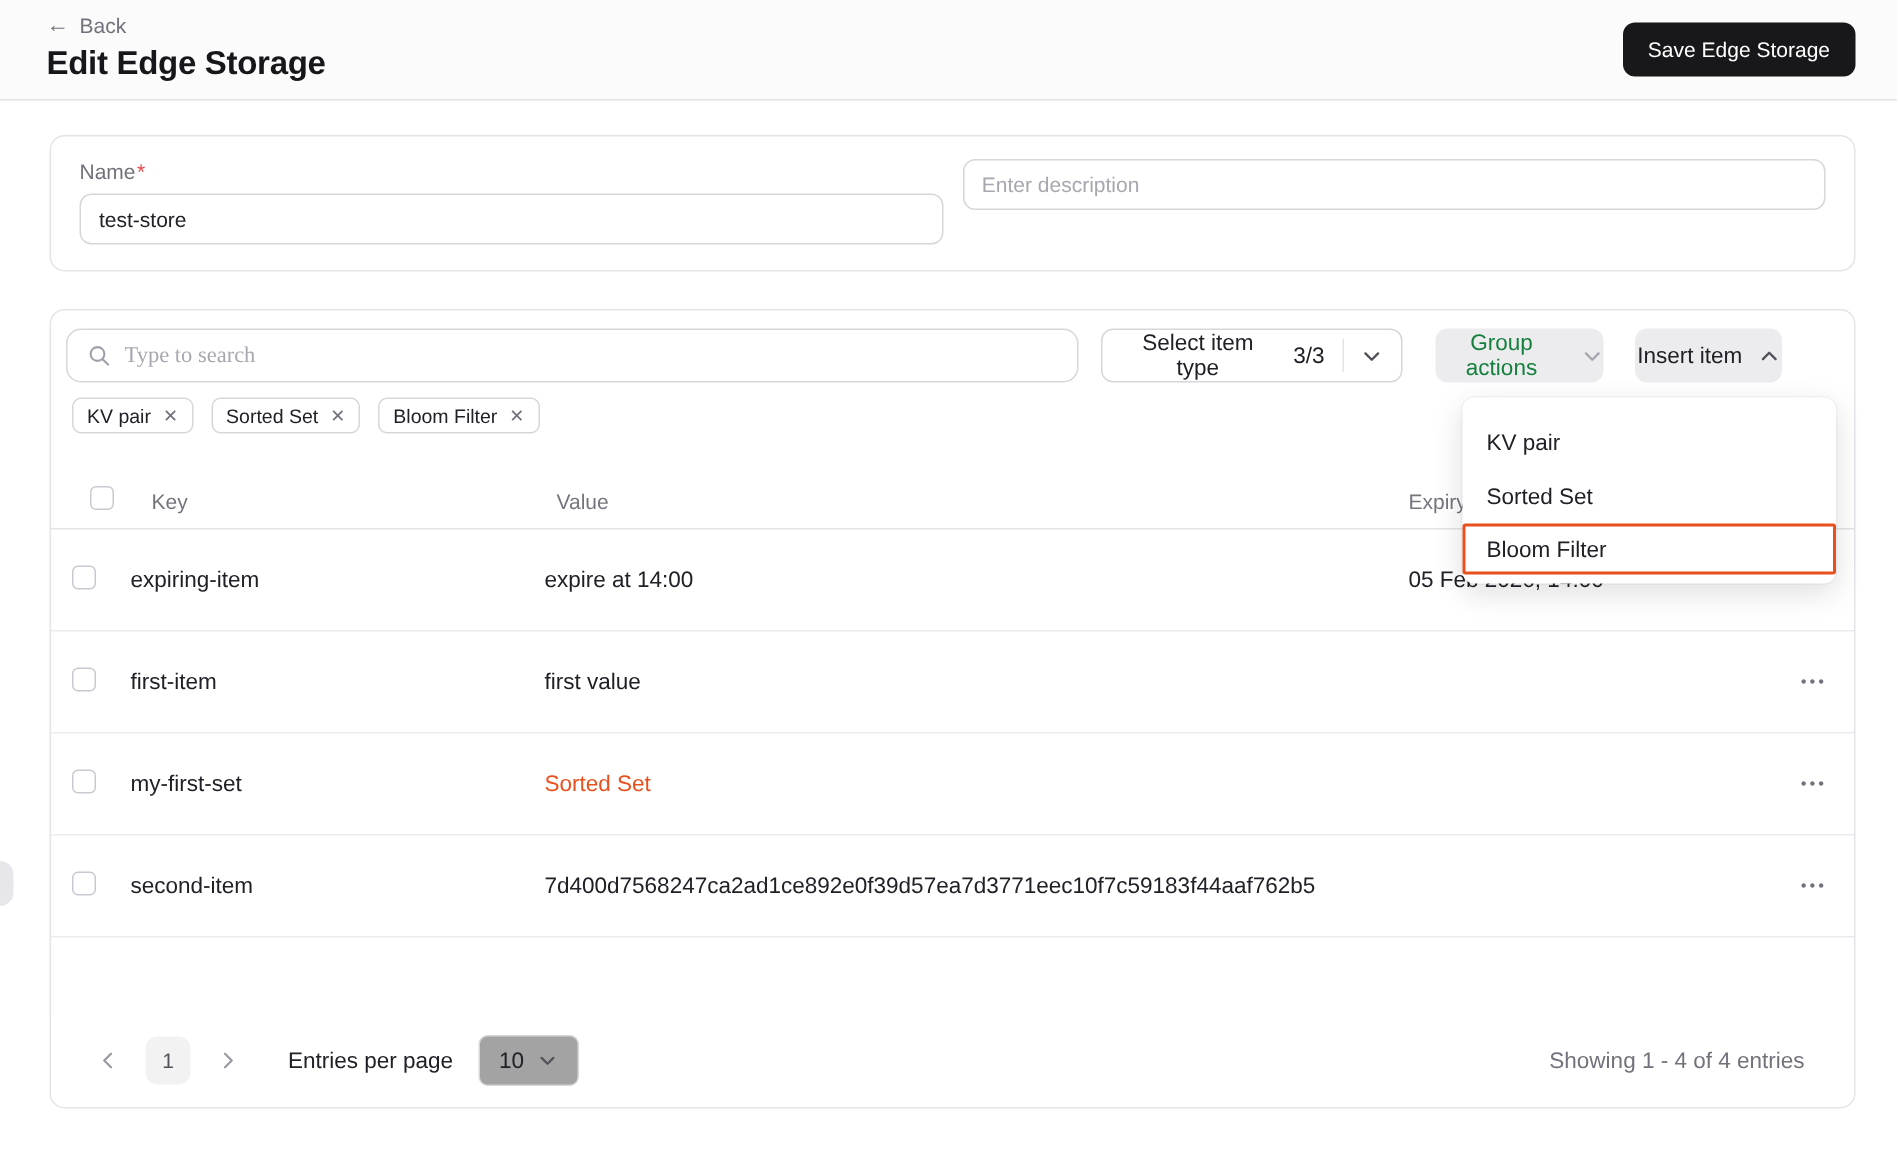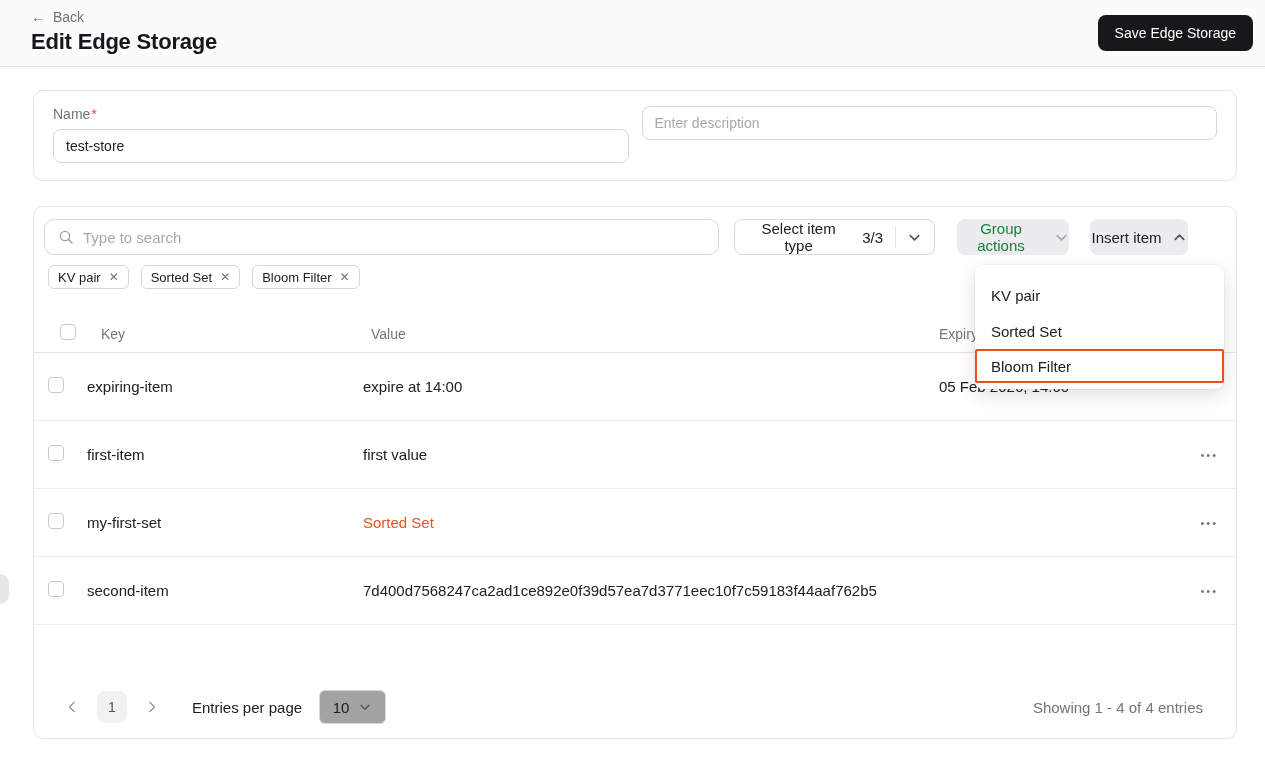--- a/index.html
+++ b/index.html
@@ -12,21 +12,21 @@
 
   
   .header {
     height:67px; background:#fbfbfb; border-bottom:1px solid #e4e4e8;
     padding:8px 28px 0 31px; position:relative;
   }
   .back { display:inline-flex; align-items:center; gap:7px; color:#72727c; font-size:14px; cursor:pointer; }
   .back .arrow { font-size:15px; }
   .page-title { font-size:22px; font-weight:700; color:#17171b; margin-top:3px; letter-spacing:-0.2px; }
   .save-btn {
-    position:absolute; right:12px; top:15px; height:36px; padding:0 17px;
+    position:absolute; right:28px; top:15px; height:36px; padding:0 17px;
     background:#18181b; color:#fff; border:none; border-radius:8px; font-size:14px;
     font-family:inherit; cursor:pointer;
   }
 
   
   .card { border:1px solid #e4e4e8; border-radius:10px; background:#fff; }
   .form-card { margin:23px 28px 0 33px; padding:15px 19px 17px; display:flex; gap:13px; }
   .field { flex:1; }
   .field label { display:block; font-size:14px; color:#72727c; margin-bottom:7px; }
   .req { color:#e5484d; margin-left:1px; }
@@ -37,21 +37,21 @@
   .text-input::placeholder { color:#a7a7b0; }
 
   .table-card { margin:25px 28px 0 33px; height:533px; position:relative; }
 
   
   .toolbar { display:flex; align-items:center; padding:12px 10px 0 10px; }
   .search-box {
     width:675px; height:36px; border:1px solid #d6d6dc; border-radius:10px;
     display:flex; align-items:center; padding:0 13px; gap:9px; color:#a0a0a9;
   }
-  .search-box input { border:none; outline:none; flex:1; font-size:15px; font-family:Liberation Sans, sans-serif; color:#737373; background:transparent; }
+  .search-box input { border:none; outline:none; flex:1; font-size:15px; font-family:Liberation Serif, serif; color:#737373; background:transparent; }
   .search-box input::placeholder { color:#a7a7b0; }
   .btn {
     height:36px; border-radius:8px; font-size:15px; font-family:inherit; cursor:pointer;
     display:inline-flex; align-items:center; justify-content:center; border:none; color:#202027; background:#fff;
   }
   .btn-select-type { width:201px; margin-left:15px; border:1px solid #d6d6dc; gap:0; padding:14px 12px; }
   .btn-select-type .lbl { margin-right:12px; }
   .btn-select-type .count { margin-right:12px; }
   .vdiv { width:1px; height:22px; background:#e4e4e8; margin-right:11px; }
   .btn-gray { background:#ececee; }

